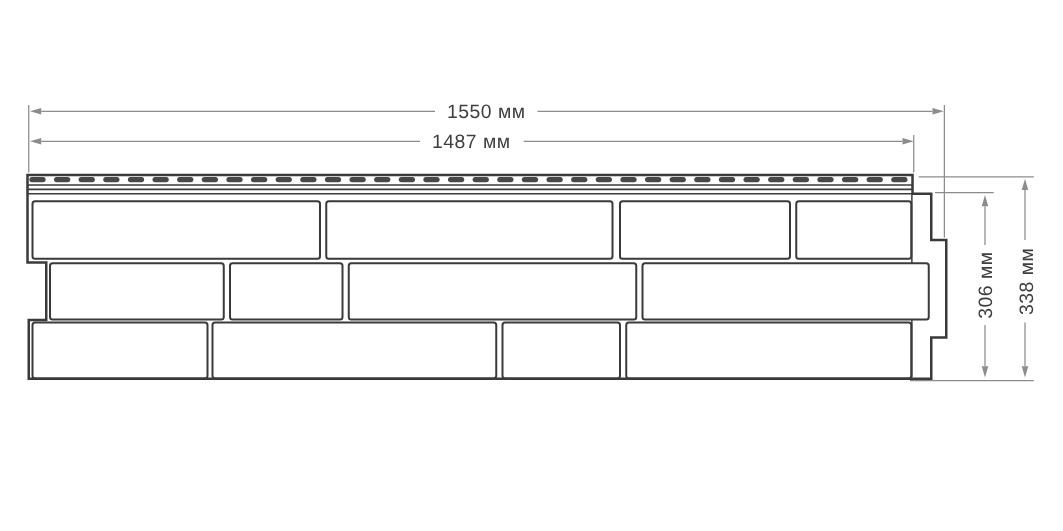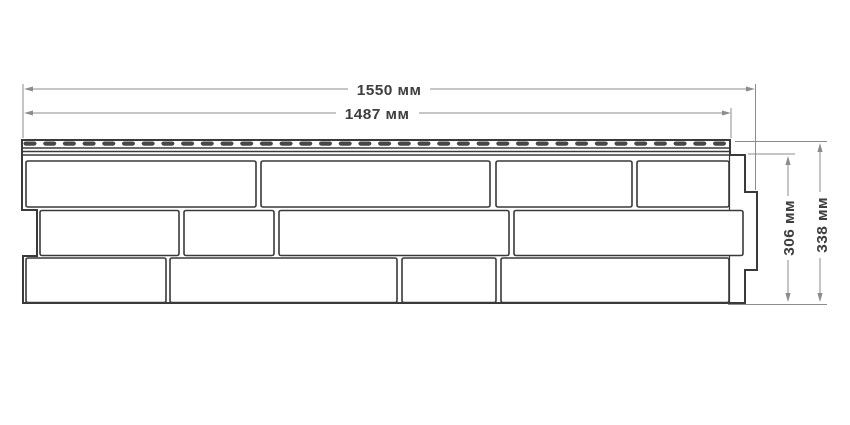--- a/index.html
+++ b/index.html
@@ -9,21 +9,20 @@
     width: 850px;
     height: 425px;
     overflow: hidden;
     font-family: "Liberation Sans", sans-serif;
   }
   #stage {
     position: relative;
     width: 850px;
     height: 425px;
     background: var(--bg, #ffffff);
-    font-weight: bold;
   }
   svg { display: block; }
 
   .outline {
     fill: #ffffff;
     stroke: var(--outline, #3a3a3a);
     stroke-width: 2;
     stroke-linejoin: miter;
   }
   .hem-line {

